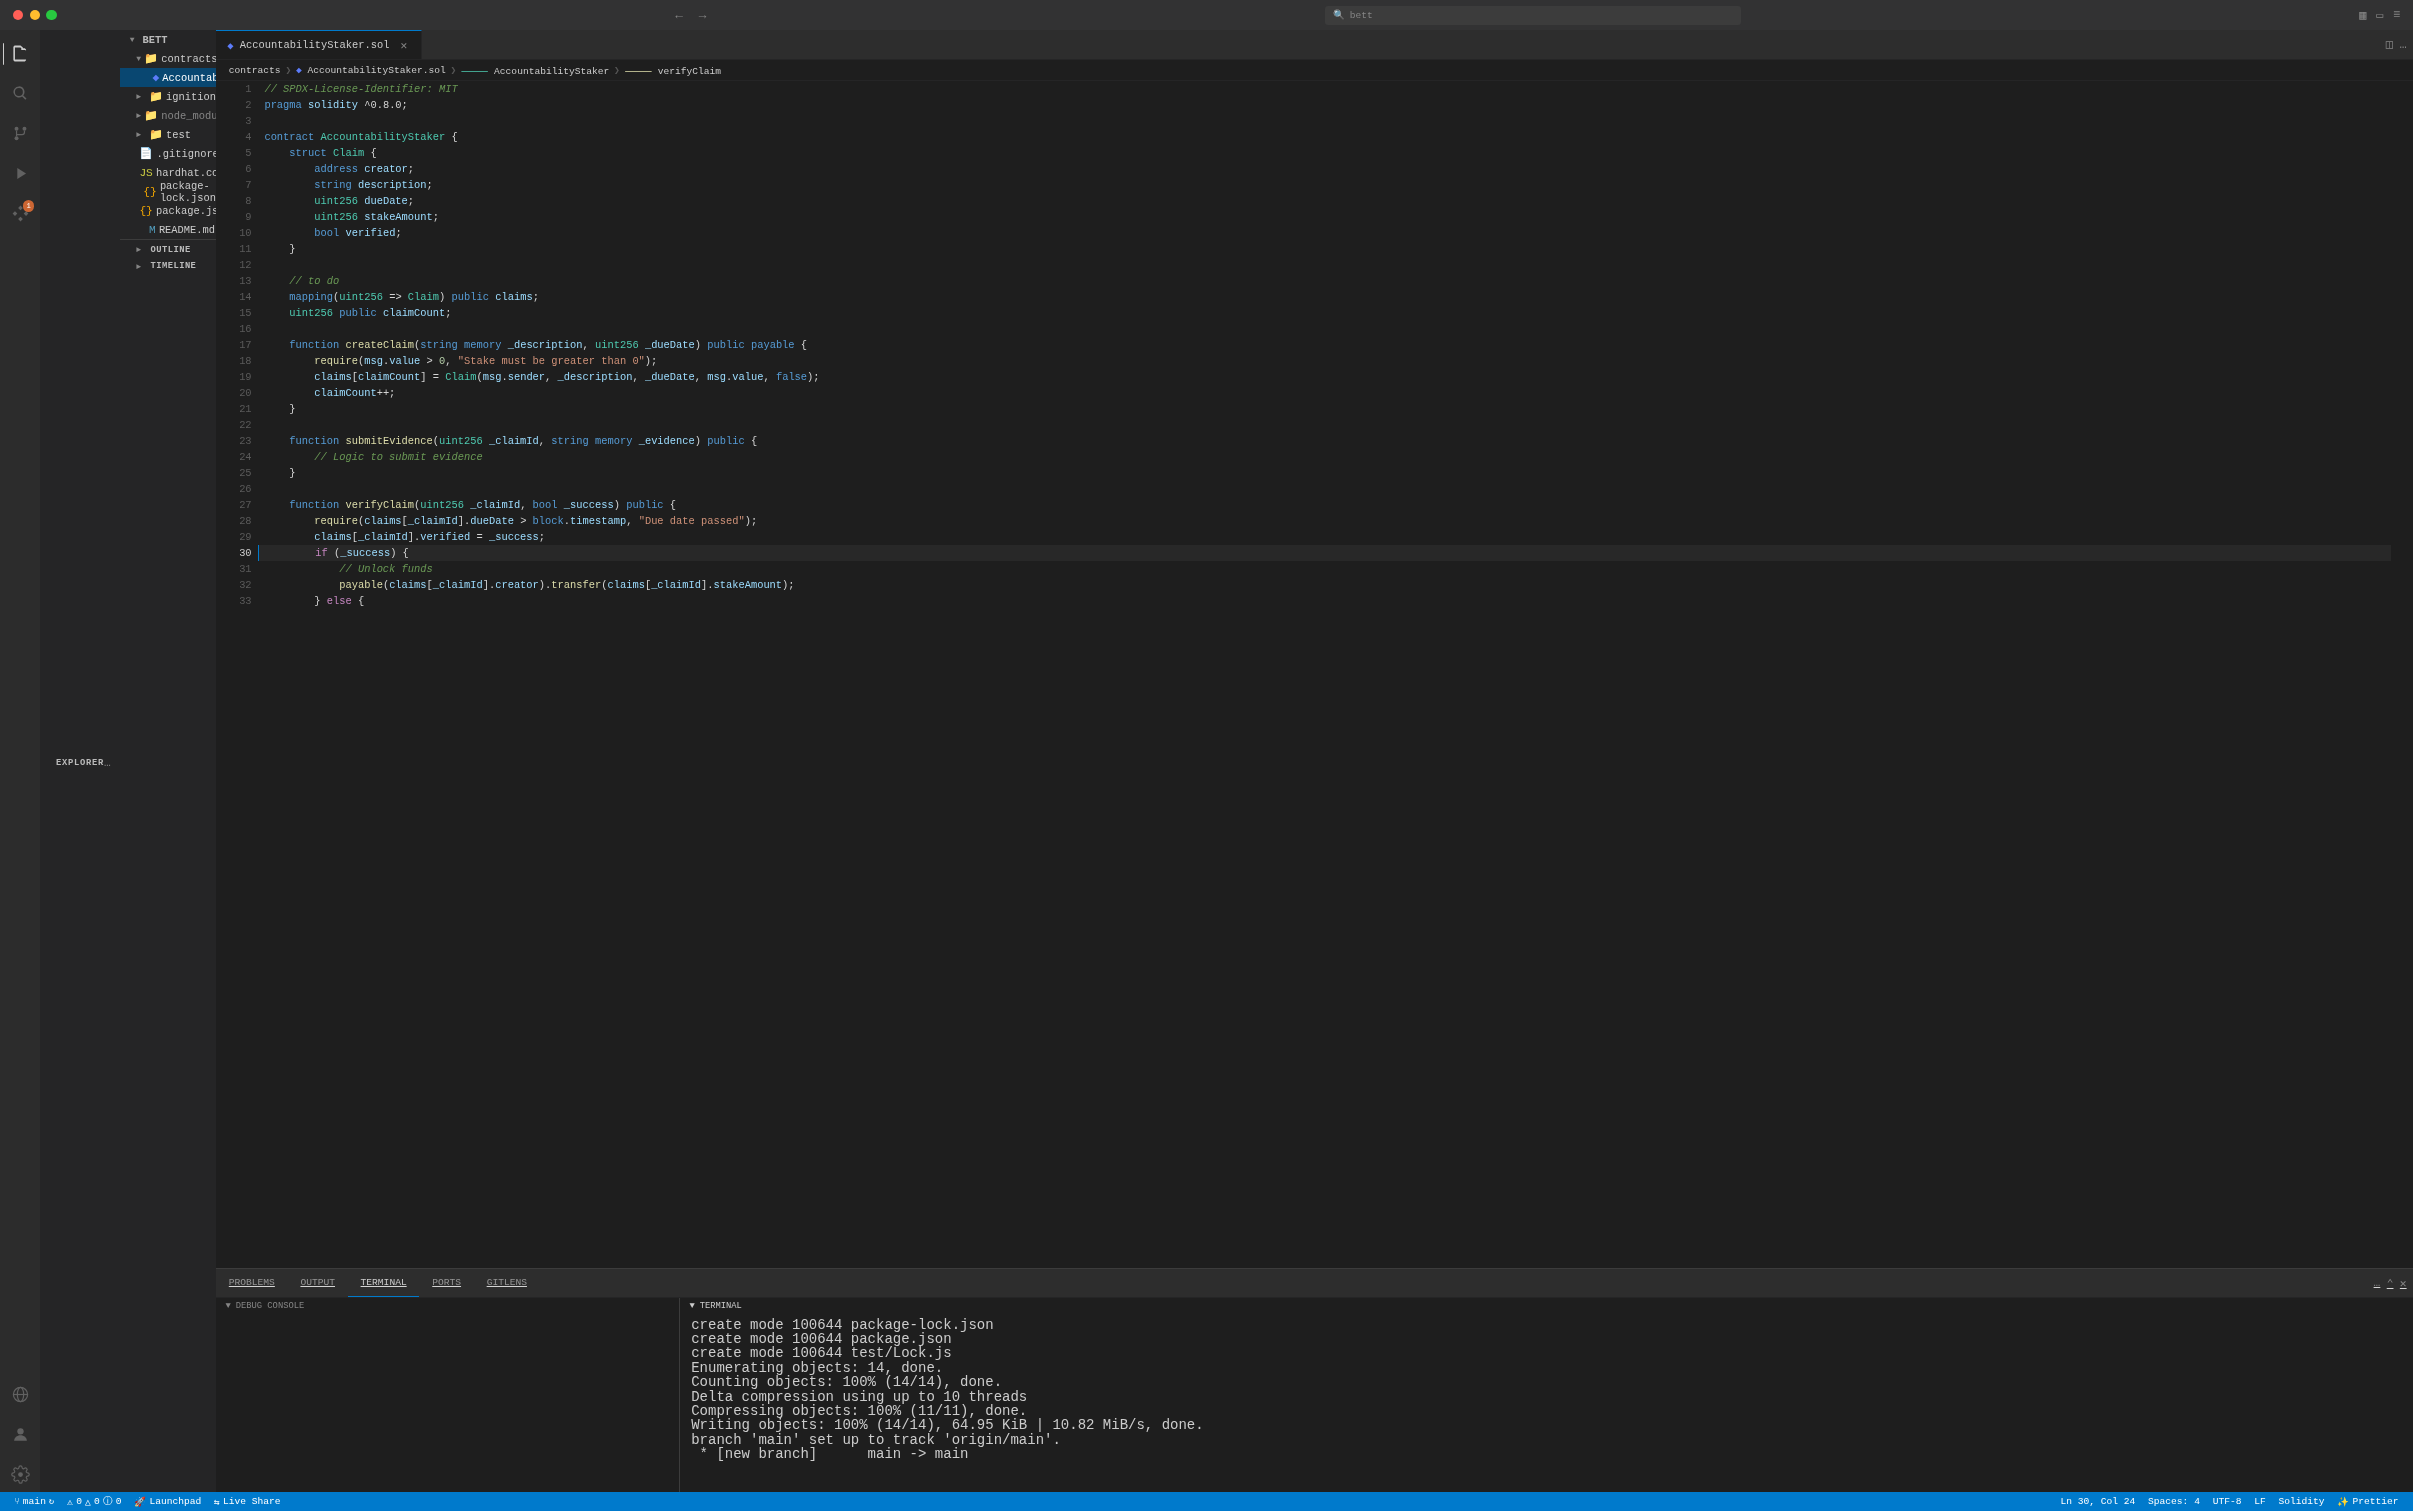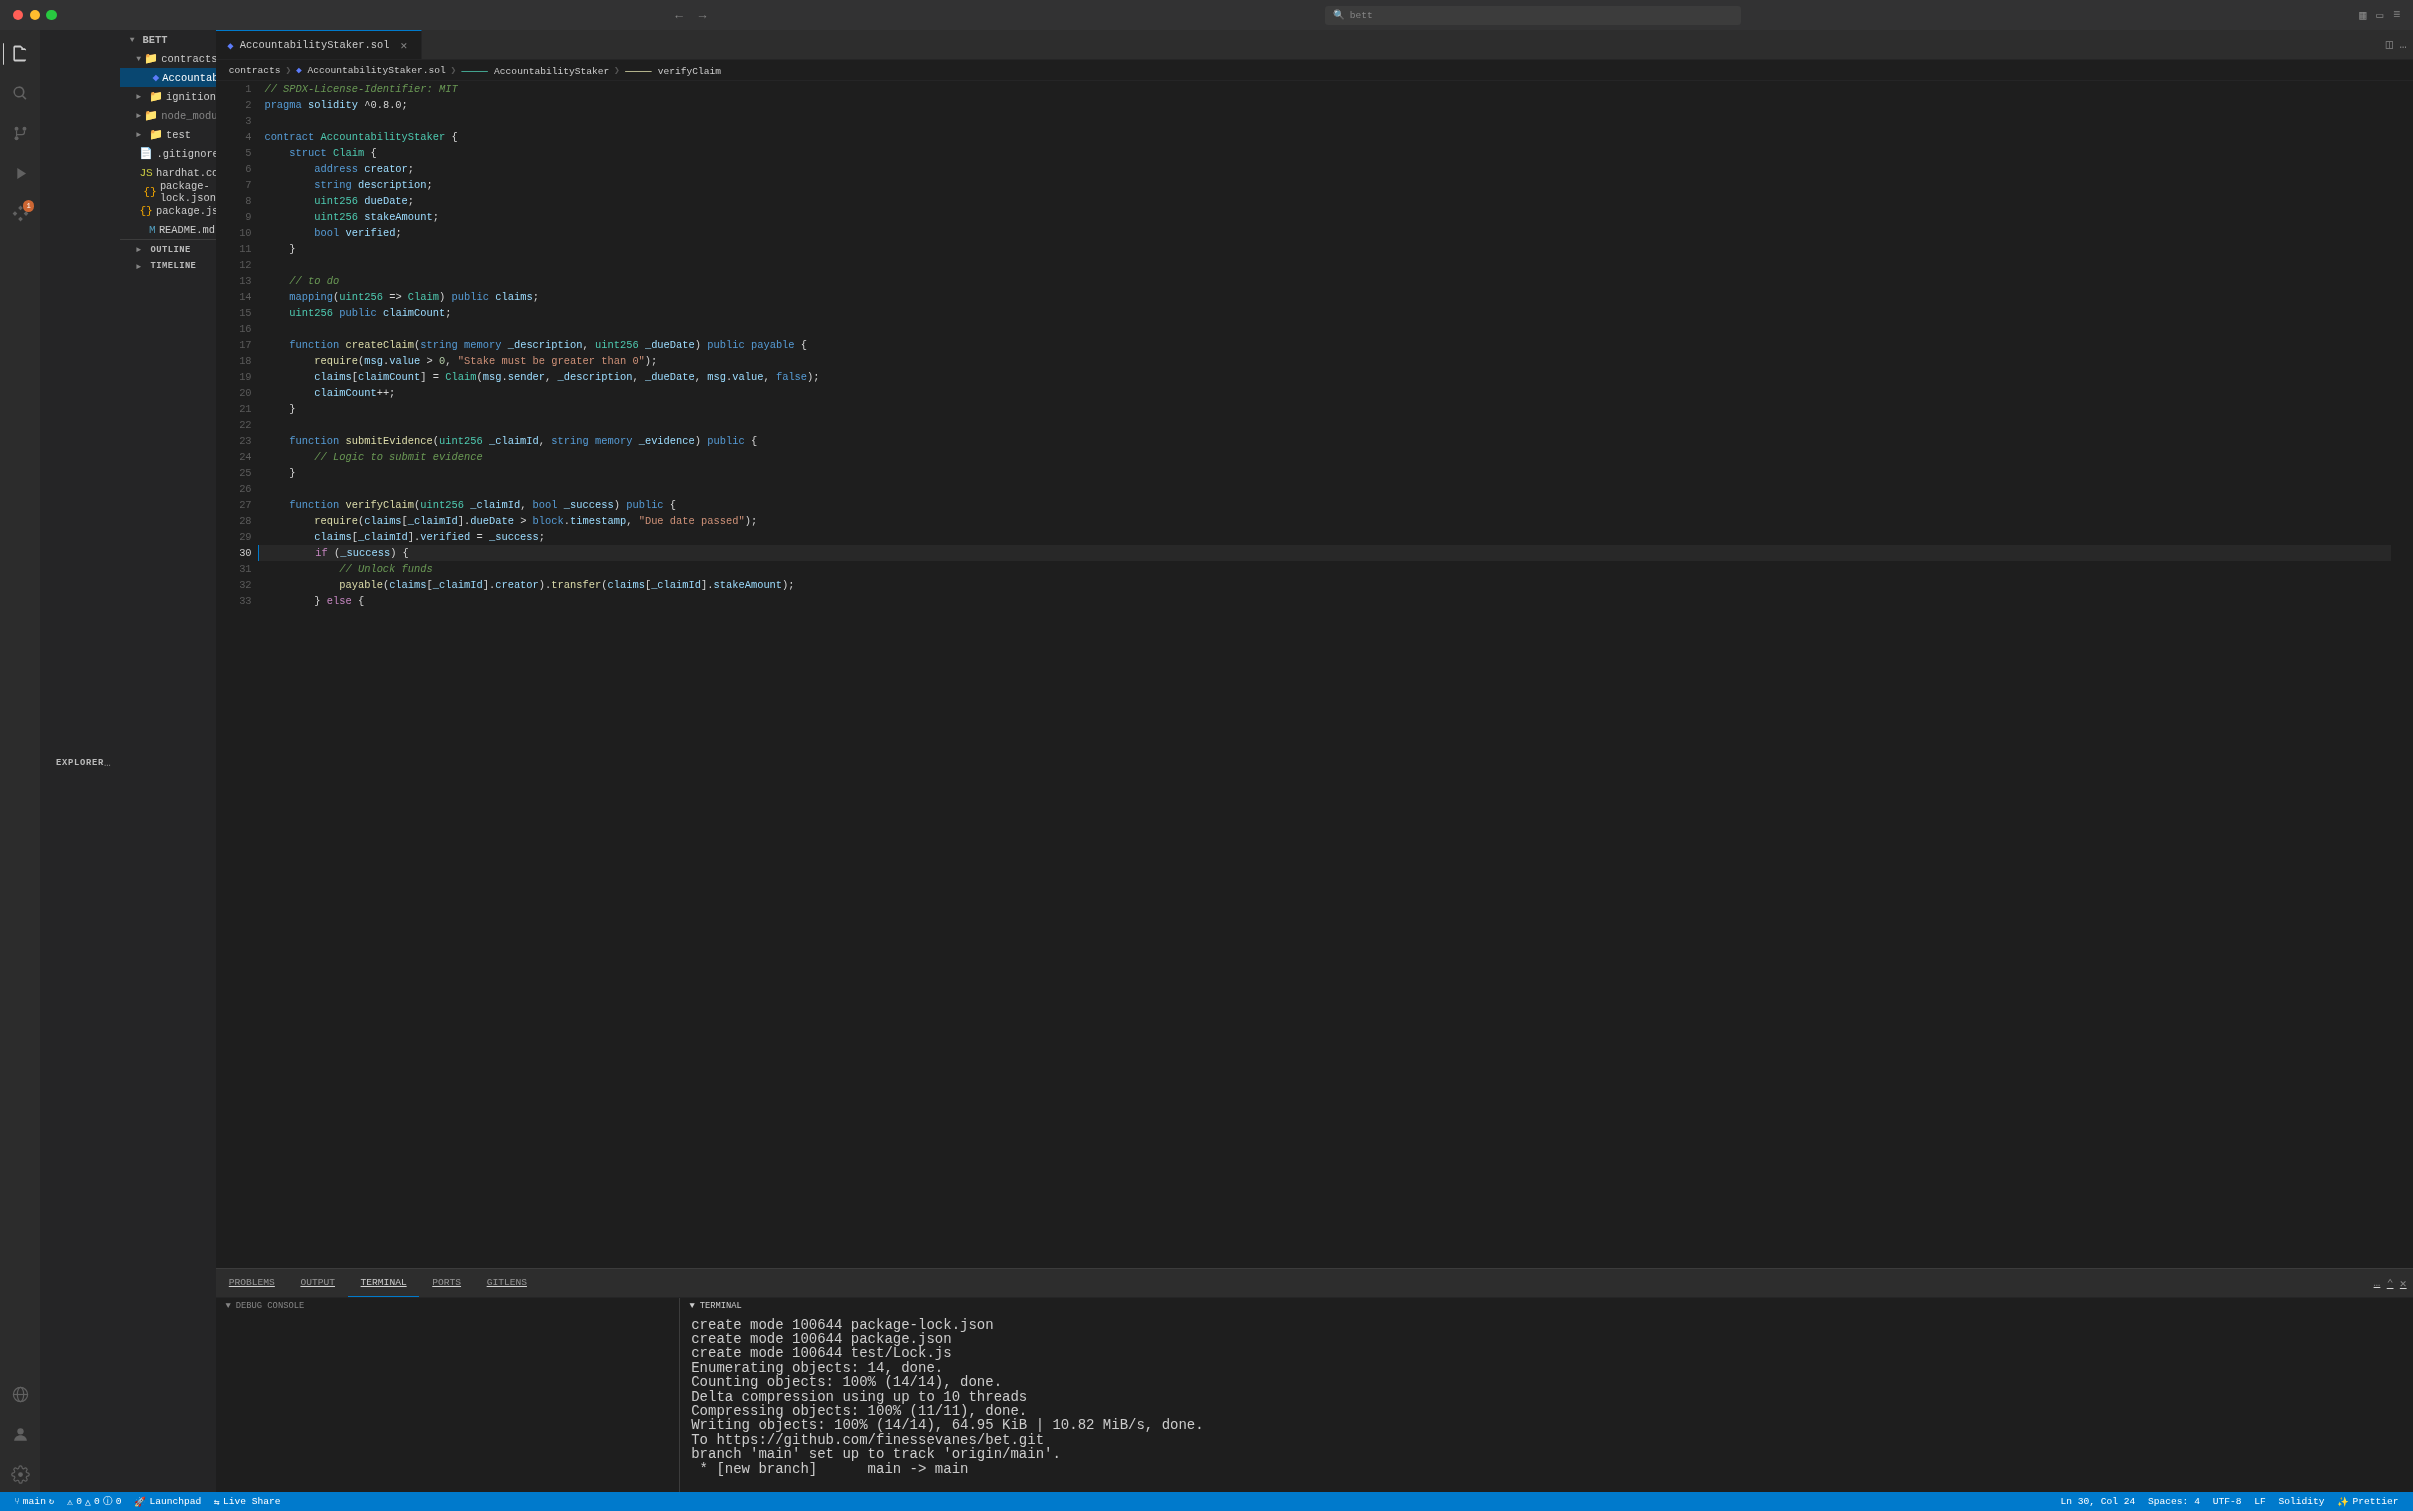--- a/index.html
+++ b/index.html
@@ -852,21 +852,20 @@
           </div>
           <div class="terminal-content">
             <div class="terminal-line">create mode 100644 package-lock.json</div>
             <div class="terminal-line">create mode 100644 package.json</div>
             <div class="terminal-line">create mode 100644 test/Lock.js</div>
             <div class="terminal-line">Enumerating objects: 14, done.</div>
             <div class="terminal-line">Counting objects: 100% (14/14), done.</div>
             <div class="terminal-line">Delta compression using up to 10 threads</div>
             <div class="terminal-line">Compressing objects: 100% (11/11), done.</div>
             <div class="terminal-line">Writing objects: 100% (14/14), 64.95 KiB | 10.82 MiB/s, done.</div>
-            <div class="terminal-line">To https://github.com/finessevanes/bet.git</div>
             <div class="terminal-line">branch 'main' set up to track 'origin/main'.</div>
             <div class="terminal-line"> * [new branch]      main -&gt; main</div>
             <div class="terminal-line">
               
               
               
               
             </div>
           </div>
           <div class="t-scroll"></div>

